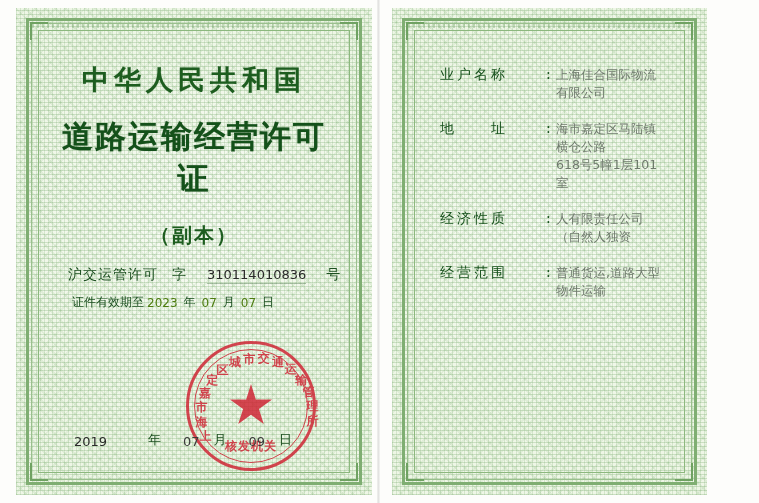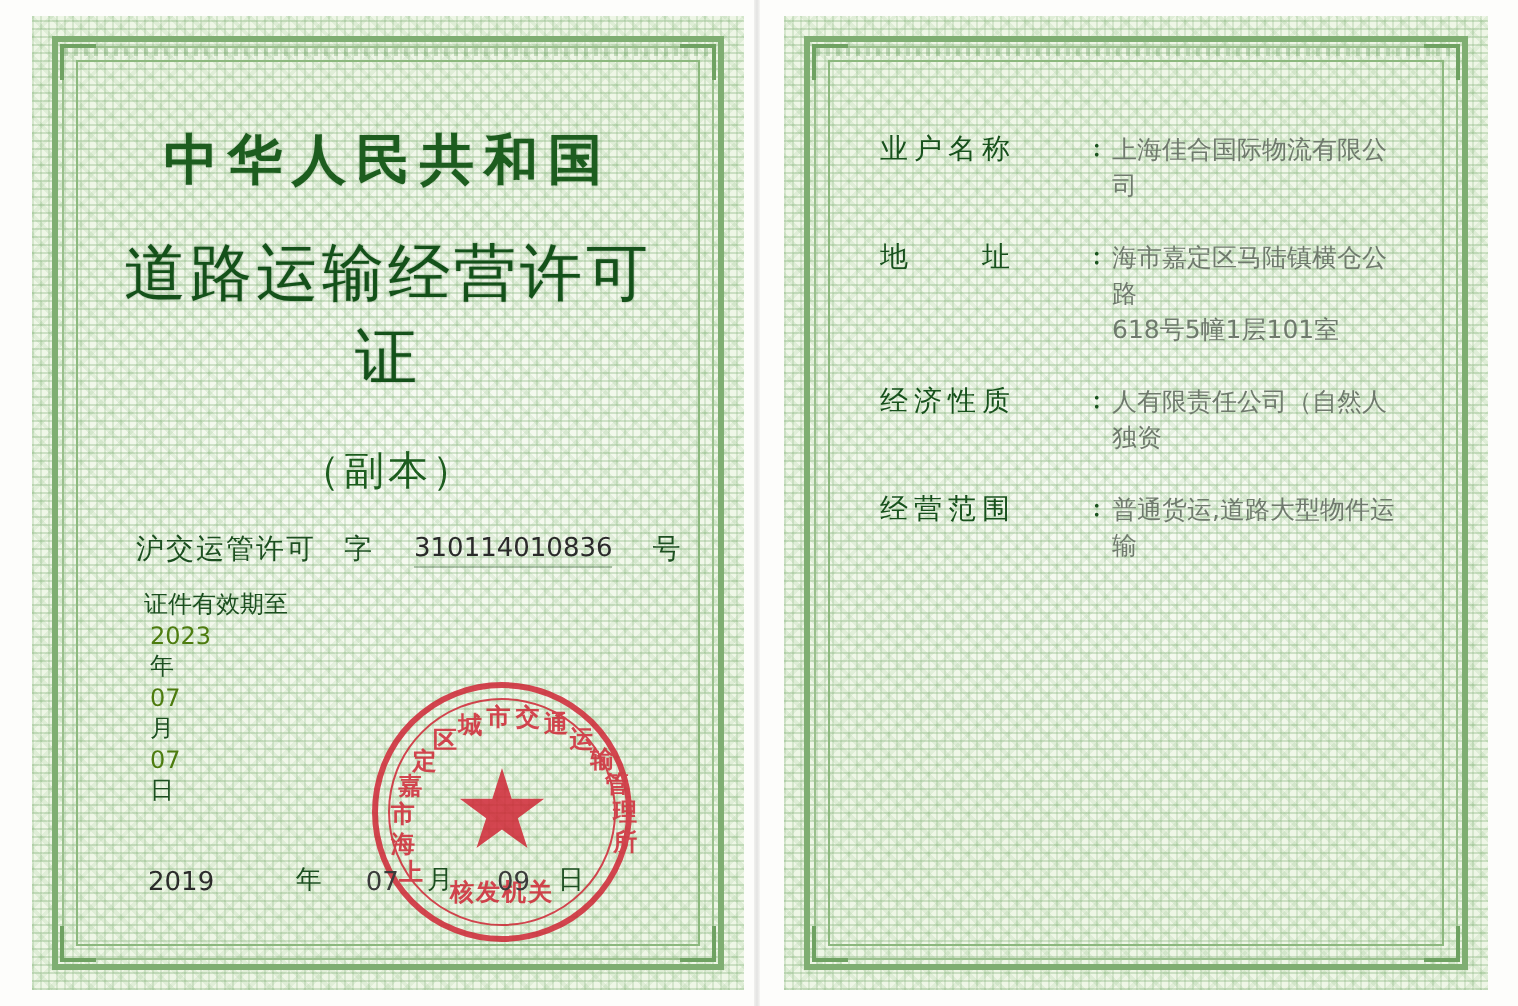--- a/index.html
+++ b/index.html
@@ -29,21 +29,21 @@
     background: linear-gradient(to right, rgba(0,0,0,0.05), rgba(0,0,0,0.10), rgba(0,0,0,0.03));
   }
   .page {
     position: absolute;
     top: 8px;
     height: 487px;
     background: #ffffff;
     box-sizing: border-box;
   }
   .page-left  { left: 16px;  width: 356px; }
-  .page-right { left: 392px; width: 352px; }
+  .page-right { left: 392px; width: 315px; }
 
   
   .secbg {
     position: absolute;
     inset: 0;
     background-color: #eef6e6;
     background-image:
       repeating-linear-gradient(0deg, rgba(120,170,110,0.30) 0 1px, rgba(255,255,255,0) 1px 4px),
       repeating-linear-gradient(90deg, rgba(120,170,110,0.22) 0 1px, rgba(255,255,255,0) 1px 4px),
       repeating-linear-gradient(45deg, rgba(150,195,140,0.18) 0 2px, rgba(255,255,255,0) 2px 7px),
@@ -97,33 +97,34 @@
     font-weight: bold;
     font-size: 27px;
     letter-spacing: 5px;
     color: #1d5d1f;
     text-shadow: 0 0 1px rgba(20,80,20,0.35);
   }
   .title-main {
     margin-top: 18px;
     text-align: center;
     font-family: "DejaVu Serif", serif;
-    font-weight: normal;
+    font-weight: bold;
     font-size: 31px;
     letter-spacing: 2px;
     color: #14511a;
     text-shadow: 0 0 1px rgba(10,60,10,0.5);
   }
   .title-sub {
     margin-top: 22px;
     text-align: center;
     font-family: "DejaVu Serif", serif;
     font-size: 20px;
     letter-spacing: 2px;
     color: #1d5d1f;
+    font-weight: bold;
   }
 
   .lic-row {
     position: absolute;
     left: 22px;
     right: 14px;
     top: 230px;
     display: flex;
     align-items: flex-end;
     font-family: "DejaVu Serif", serif;
@@ -142,26 +143,25 @@
     margin: 0 20px;
     padding-bottom: 1px;
   }
 
   .valid-row {
     position: absolute;
     left: 26px;
     right: 26px;
     top: 258px;
     display: flex;
-    align-items: flex-start;
+    align-items: center;
     font-family: "DejaVu Serif", serif;
     font-size: 12px;
     color: #1c4f20;
     white-space: nowrap;
-    flex-direction: column;
   }
   .valid-row .v {
     font-family: "DejaVu Sans", sans-serif;
     font-size: 12px;
     color: #4d7c0f;
     padding: 0 3px;
   }
   .valid-row .u { padding: 0 3px; }
 
   

